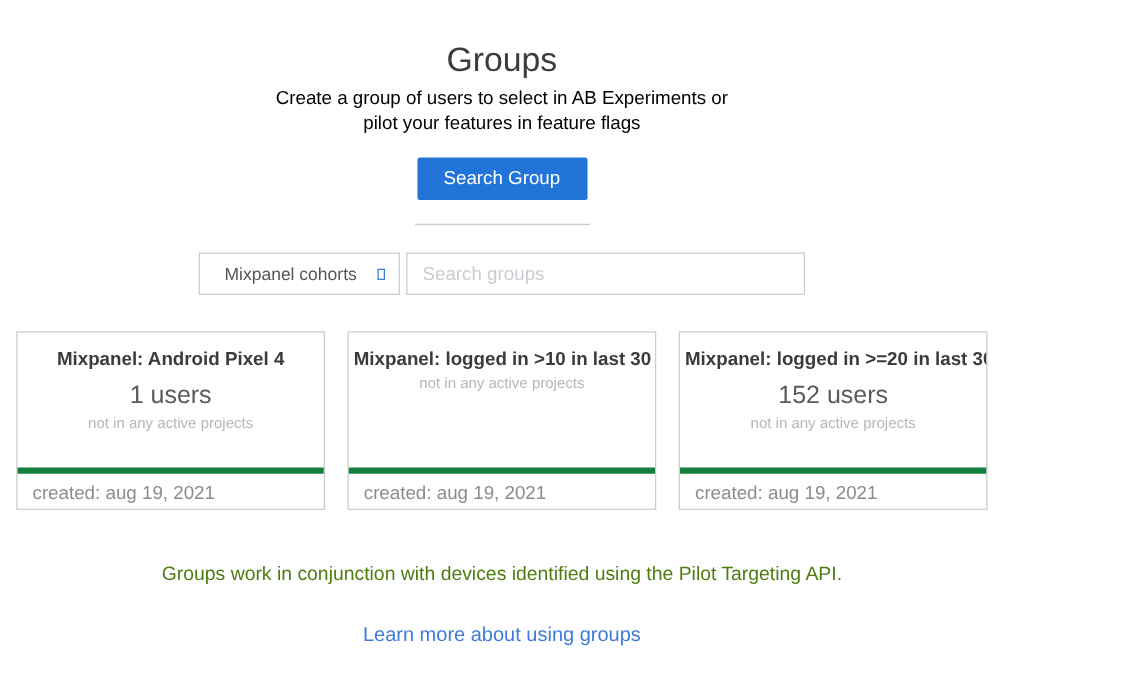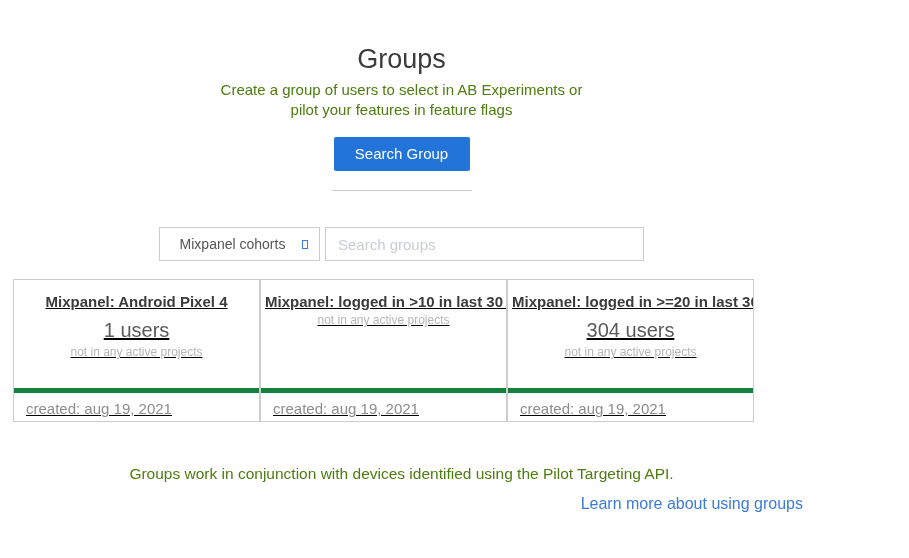--- a/index.html
+++ b/index.html
@@ -2,47 +2,47 @@
 <html><head>
 <meta charset="utf-8">
 <style>
   * { margin: 0; padding: 0; box-sizing: border-box; }
   html, body {
     width: 909px; height: 558px;
     background: #ffffff;
     font-family: "Liberation Sans", sans-serif;
     overflow: hidden;
   }
-  .page { width: 803px; padding-top: 43px; }
+  .page { width: 803px; padding-top: 32px; }
 
   .header { text-align: center; }
   .page-title {
     font-size: 27px; font-weight: 400; color: #3c3c3c;
     line-height: 1.2;
   }
   .subtitle {
     margin-top: 5px;
-    font-size: 15px; color: #4d7c0f; line-height: 1.3;
+    font-size: 15px; color: #000000; line-height: 1.3;
   }
   .create-btn-wrap { margin-top: 18px; }
   .create-btn {
     display: inline-block;
     background: #2274d8; color: #ffffff;
     font-size: 15px; font-family: inherit;
     border: none; border-radius: 2px;
     width: 136px; height: 34px; line-height: 34px;
     text-align: center; cursor: pointer;
   }
   .top-divider {
     width: 140px; margin: 19px auto 0 auto;
     border: none; border-top: 1px solid #cccccc;
   }
 
   .filter-row {
-    width: 485px; margin: 36px auto 0 auto;
+    width: 485px; margin: 22px auto 0 auto;
     display: flex; gap: 5px; height: 34px;
   }
   .cohort-dropdown {
     position: relative;
     width: 161px; height: 34px;
     border: 1px solid #cccccc;
     display: flex; align-items: center; justify-content: center;
     font-size: 14px; color: #555555;
     cursor: pointer; background: #ffffff;
     padding-right: 14px;
@@ -57,22 +57,22 @@
     flex: 1; height: 34px;
     border: 1px solid #cccccc;
     padding: 0 12px;
     font-size: 15px; color: #3b82f6;
     font-family: inherit;
     outline: none;
   }
   .search-input::placeholder { color: #c9cdd1; }
 
   .cards-row {
-    width: 777px; margin: 18px auto 0 auto;
-    display: flex;  text-decoration: underline;
+    width: 777px; margin: 29px auto 0 auto;
+    display: flex; gap: 18px;
   }
   .group-card {
     width: 247px; height: 143px;
     border: 1px solid #cccccc;
     background: #ffffff;
     display: flex; flex-direction: column;
     cursor: pointer;
   }
   .card-body {
     flex: 1; text-align: center; padding-top: 13px;
@@ -94,21 +94,21 @@
     border-top: 5px solid #15803d;
     height: 33px; line-height: 32px;
     text-align: left; padding-left: 12px;
     font-size: 15px; color: #8c8c8c;
   }
 
   .bottom-info {
     margin-top: 43px; text-align: center;
     font-size: 15.5px; color: #4d7c0f;
   }
-  .learn-link-wrap { margin-top: 12px; text-align: right; }
+  .learn-link-wrap { margin-top: 31px; text-align: center; }
   .learn-link {
     font-size: 16px; color: #3c7bd9;
     text-decoration: none; cursor: pointer;
   }
 </style>
 </head>
 <body>
 
 <div class="page">
 
@@ -147,21 +147,21 @@
       <div class="card-body">
         <div class="card-title">Mixpanel: logged in &gt;10 in last 30 ...</div>
         <div class="card-status">not in any active projects</div>
       </div>
       <div class="card-footer">created: aug 19, 2021</div>
     </div>
 
     <div class="group-card">
       <div class="card-body">
         <div class="card-title">Mixpanel: logged in &gt;=20 in last 30...</div>
-        <div class="card-users">304 users</div>
+        <div class="card-users">152 users</div>
         <div class="card-status">not in any active projects</div>
       </div>
       <div class="card-footer">created: aug 19, 2021</div>
     </div>
 
   </div>
 
   <div class="bottom-info">Groups work in conjunction with devices identified using the Pilot Targeting API.</div>
   <div class="learn-link-wrap">
     <a class="learn-link" href="#">Learn more about using groups</a>

